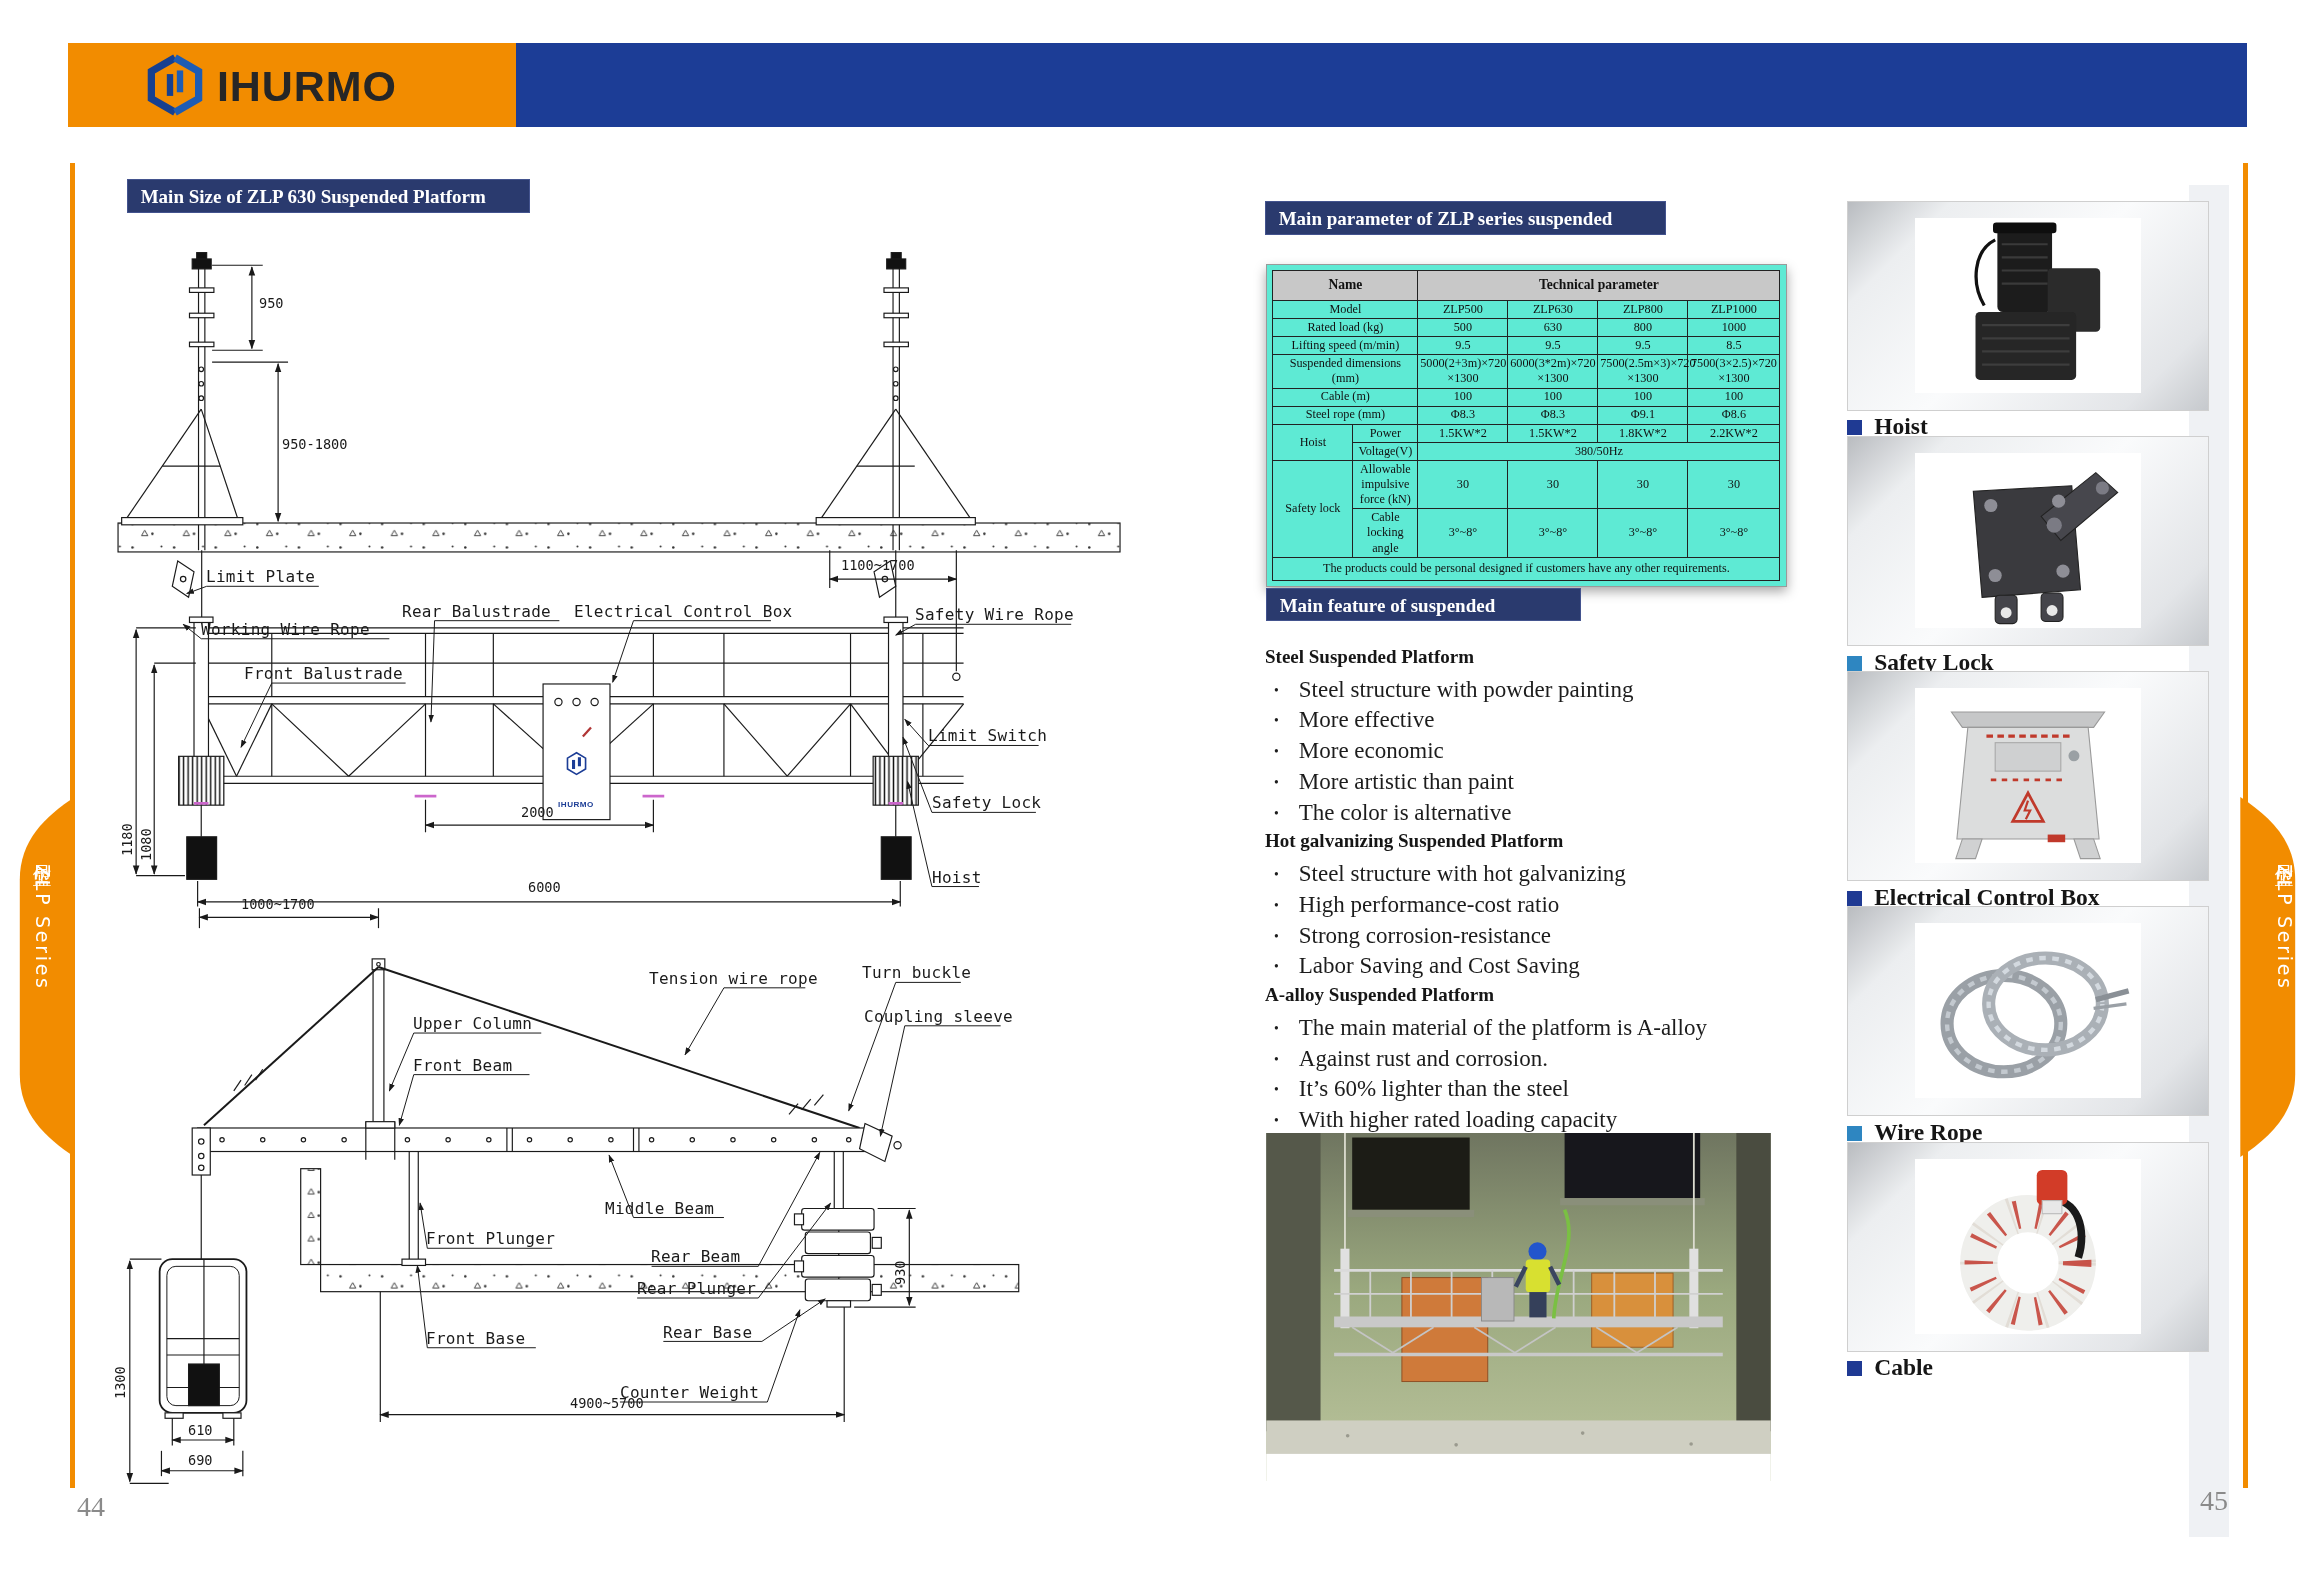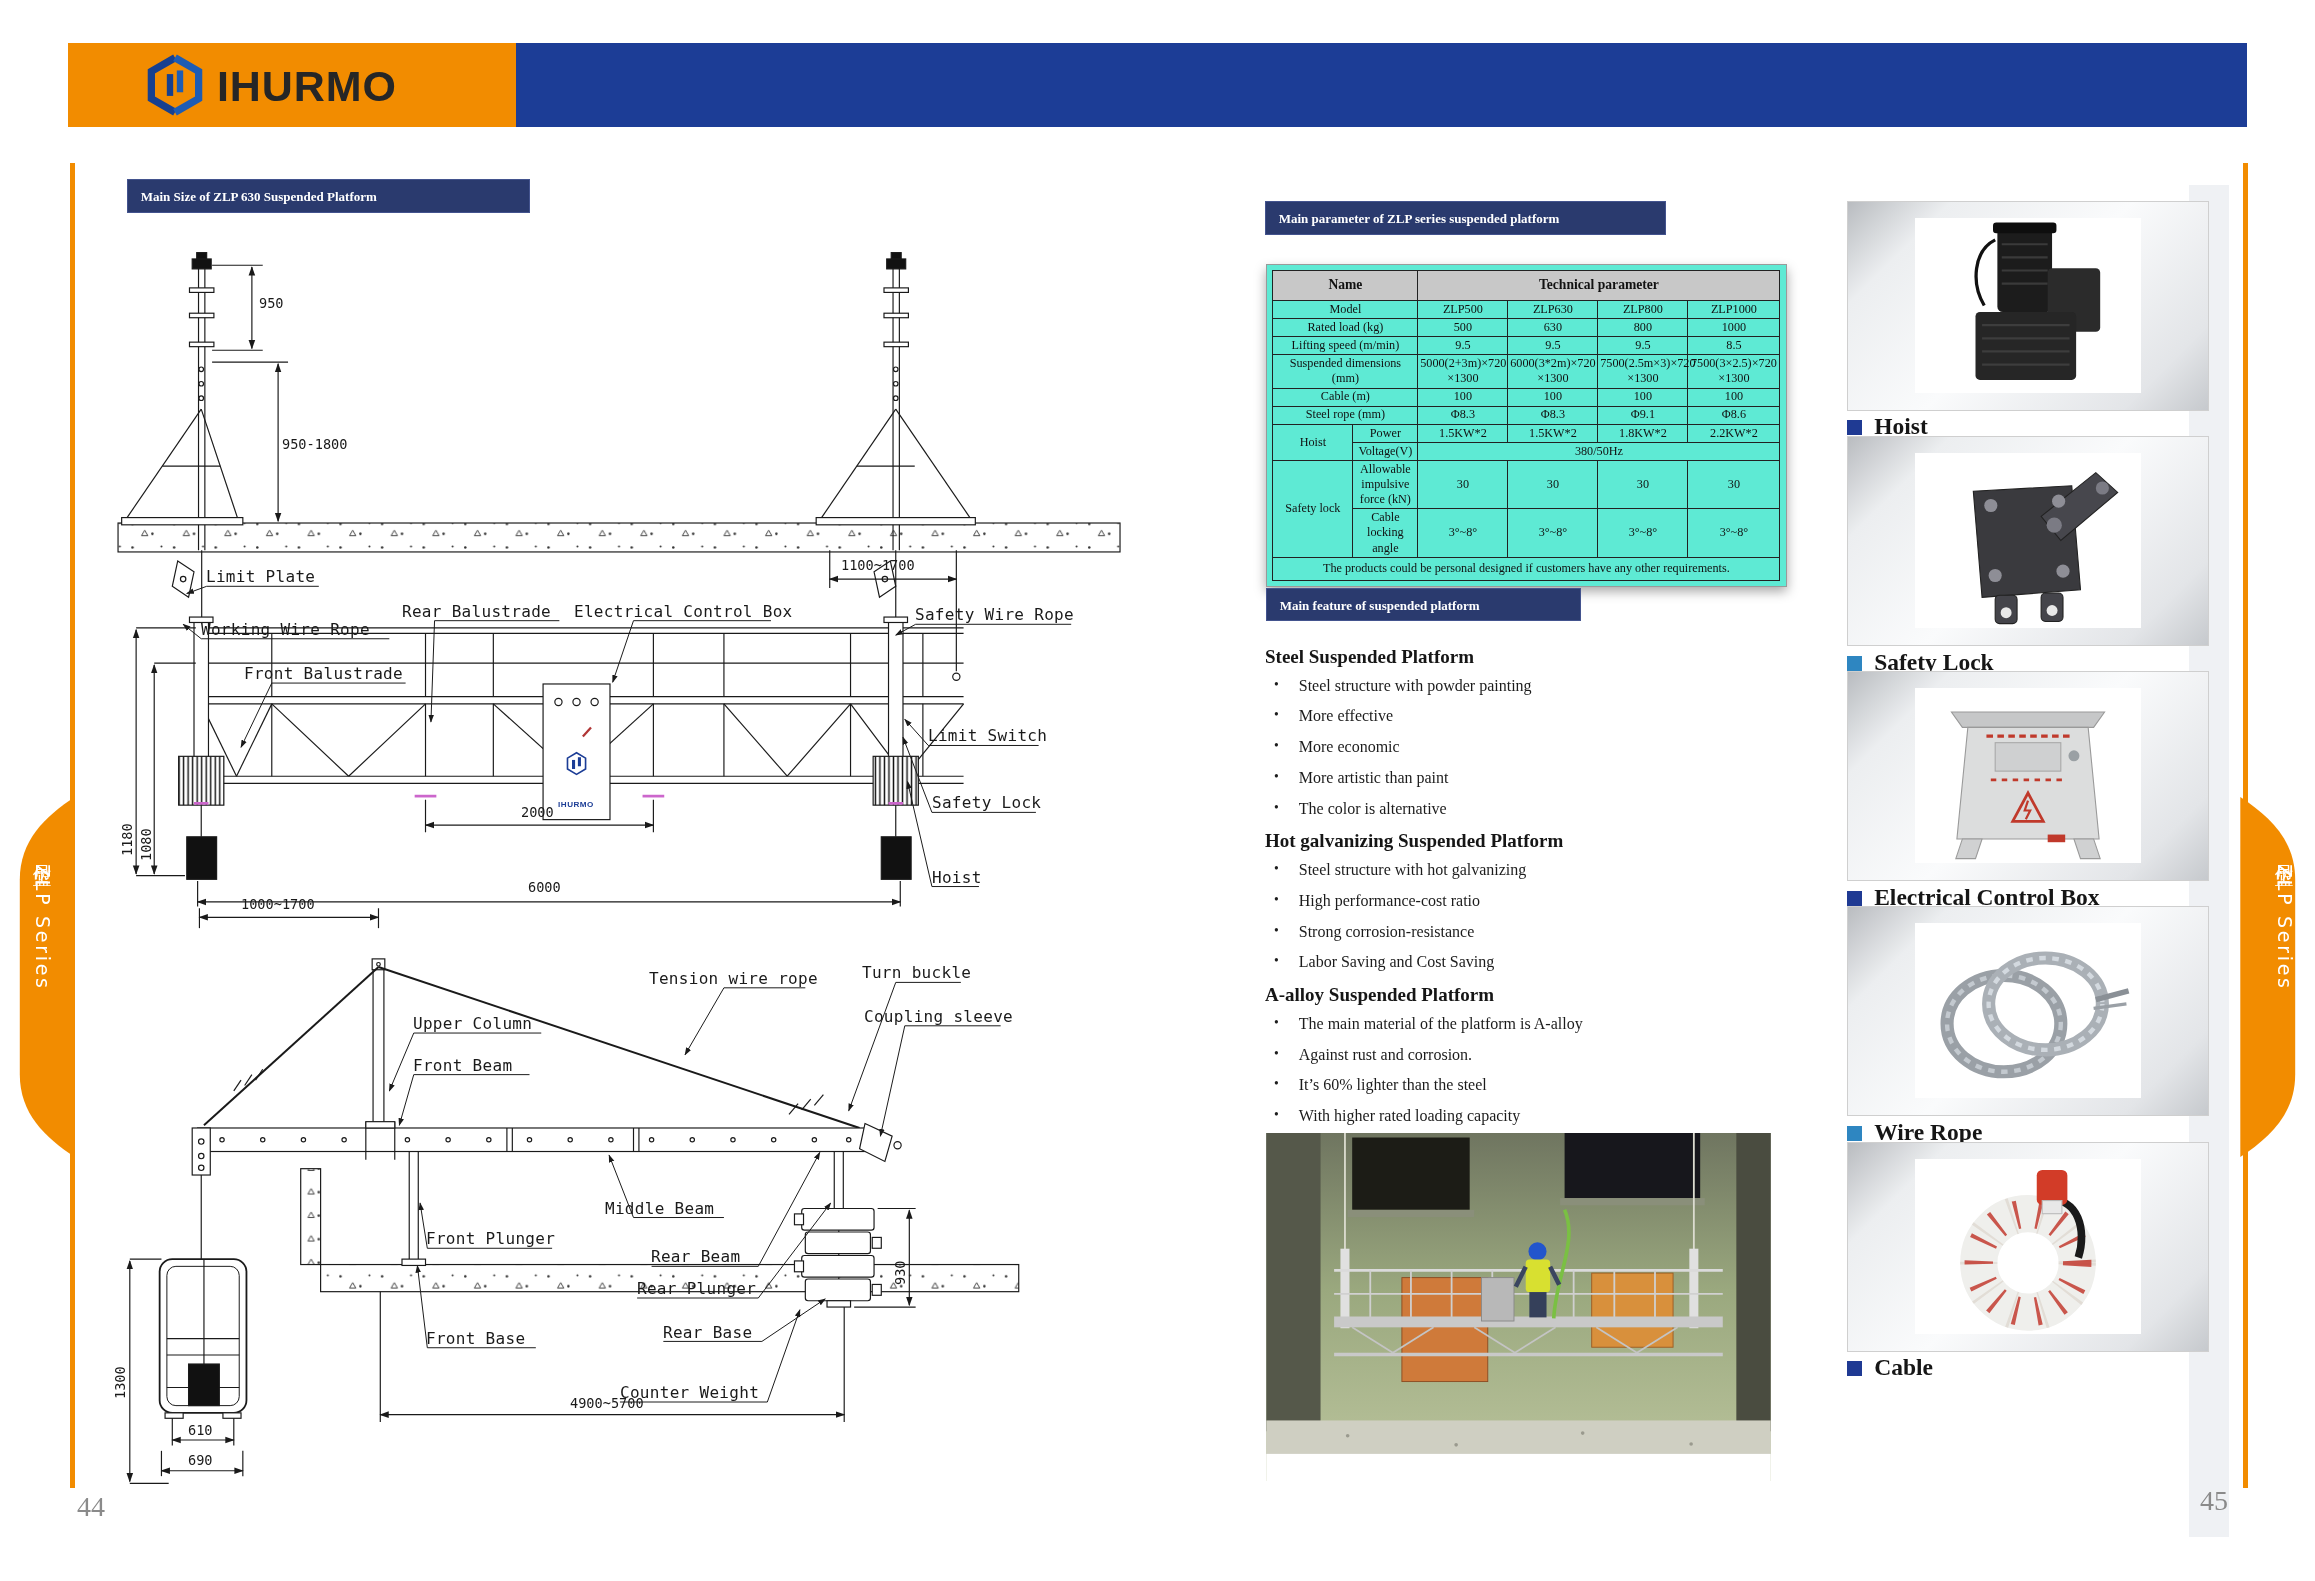--- a/index.html
+++ b/index.html
@@ -13,21 +13,21 @@
   .abs{position:absolute;}
   svg{display:block;}
   
   .hdr-orange{left:68px;top:43px;width:448px;height:84px;background:var(--c-orange);}
   .hdr-blue{left:516px;top:43px;width:1731px;height:84px;background:var(--c-header_blue);}
   .brand{left:217px;top:62px;font-family:"Liberation Sans",sans-serif;font-weight:bold;
          font-size:43px;letter-spacing:0.9px;color:#262626;}
   .hdr-title{left:596px;top:63px;font-size:37px;font-weight:bold;color:#fff;letter-spacing:0.9px;
              text-shadow:0.9px 0.9px 0.9px rgba(0,0,0,.35);}
   
-  .banner{background:var(--c-banner_navy);color:#fff;font-size:13px;font-weight:600;
+  .banner{background:var(--c-banner_navy);color:#fff;font-size:19px;font-weight:600;
           line-height:34px;padding:0 12.7px;box-sizing:border-box;border:0.9px solid #43538e;}
   
   .rule{width:4.5px;background:var(--c-orange);}
   .tabtext{color:#fff;font-family:"DejaVu Sans",sans-serif;font-size:19px;letter-spacing:2.7px;
            writing-mode:vertical-rl;text-orientation:mixed;white-space:nowrap;}
   
   .lbl{font-family:"DejaVu Sans Mono",monospace;font-size:16px;color:var(--c-ink);
        white-space:nowrap;letter-spacing:0.3px;}
   .dim{font-family:"DejaVu Sans Mono",monospace;font-size:13.6px;color:var(--c-ink);white-space:nowrap;}
   .vdim{transform-origin:0 0;transform:rotate(-90deg);}
@@ -38,21 +38,21 @@
            box-shadow:0 4.5px 11px rgba(0,0,0,.35);}
   table.params{border-collapse:collapse;width:508px;table-layout:fixed;}
   table.params td{border:1.1px solid #222;text-align:center;vertical-align:middle;
                   font-size:12.2px;padding:0.9px 1.8px;color:#111;line-height:1.25;}
   table.params td.hd{background:var(--c-table_gray);font-weight:bold;font-size:13.6px;height:27px;}
   table.params td.lf{font-size:12.2px;}
   .pre{white-space:pre-line;}
   td.foot{font-weight:normal;font-size:12.2px;height:20px;}
   
   .f-head{font-size:19px;font-weight:bold;color:#161616;white-space:nowrap;}
-  .f-bullet{font-size:16px;color:#1c1c1c;white-space:nowrap;}
+  .f-bullet{font-size:23px;color:#1c1c1c;white-space:nowrap;}
   .f-bullet::before{content:"•";font-size:13.6px;margin-right:20px;position:relative;top:-1.8px;}
   
   .card{width:360px;height:208px;border:0.9px solid #cfcfcf;
         background:linear-gradient(135deg,#b9bcc0 0%,#eceef0 18%,#fafbfc 50%,#e3e5e8 85%,#c6c9cd 100%);}
   .card .inner{position:absolute;left:67px;top:16.3px;width:226px;height:175px;background:#fff;}
   .plabel{font-size:23.5px;font-weight:bold;color:#161616;white-space:nowrap;}
   .pbullet{display:inline-block;width:15.4px;height:15.4px;margin-right:11.8px;position:relative;top:0.9px;}
   .pagenum{font-size:28px;color:var(--c-page_num);}
   .graystrip{background:#eff1f4;}
 </style>

